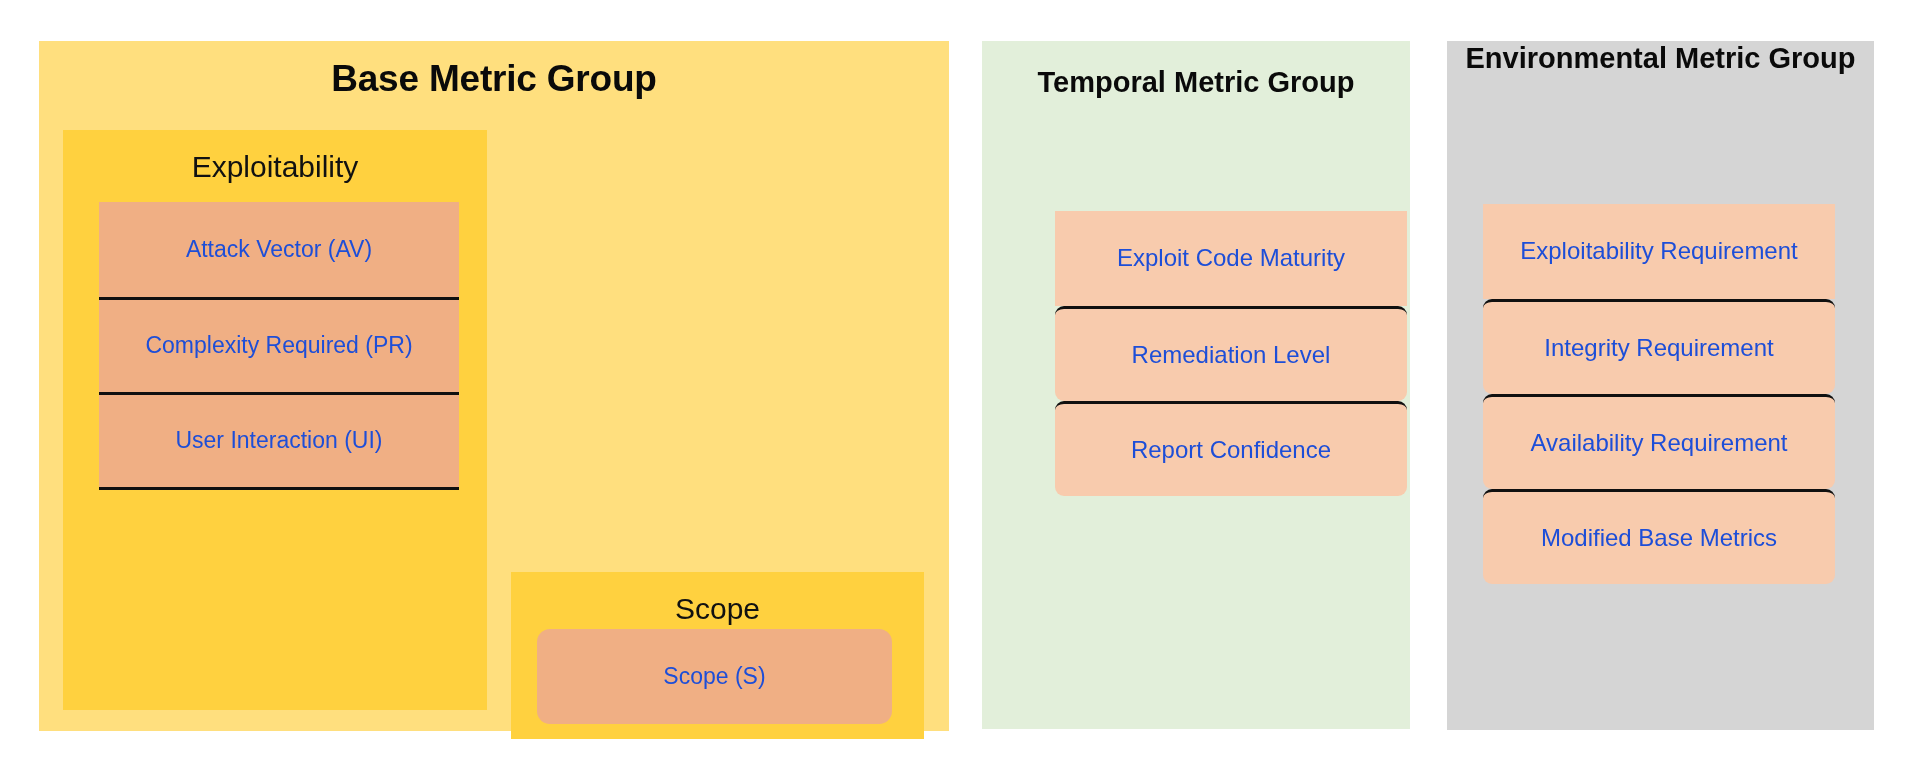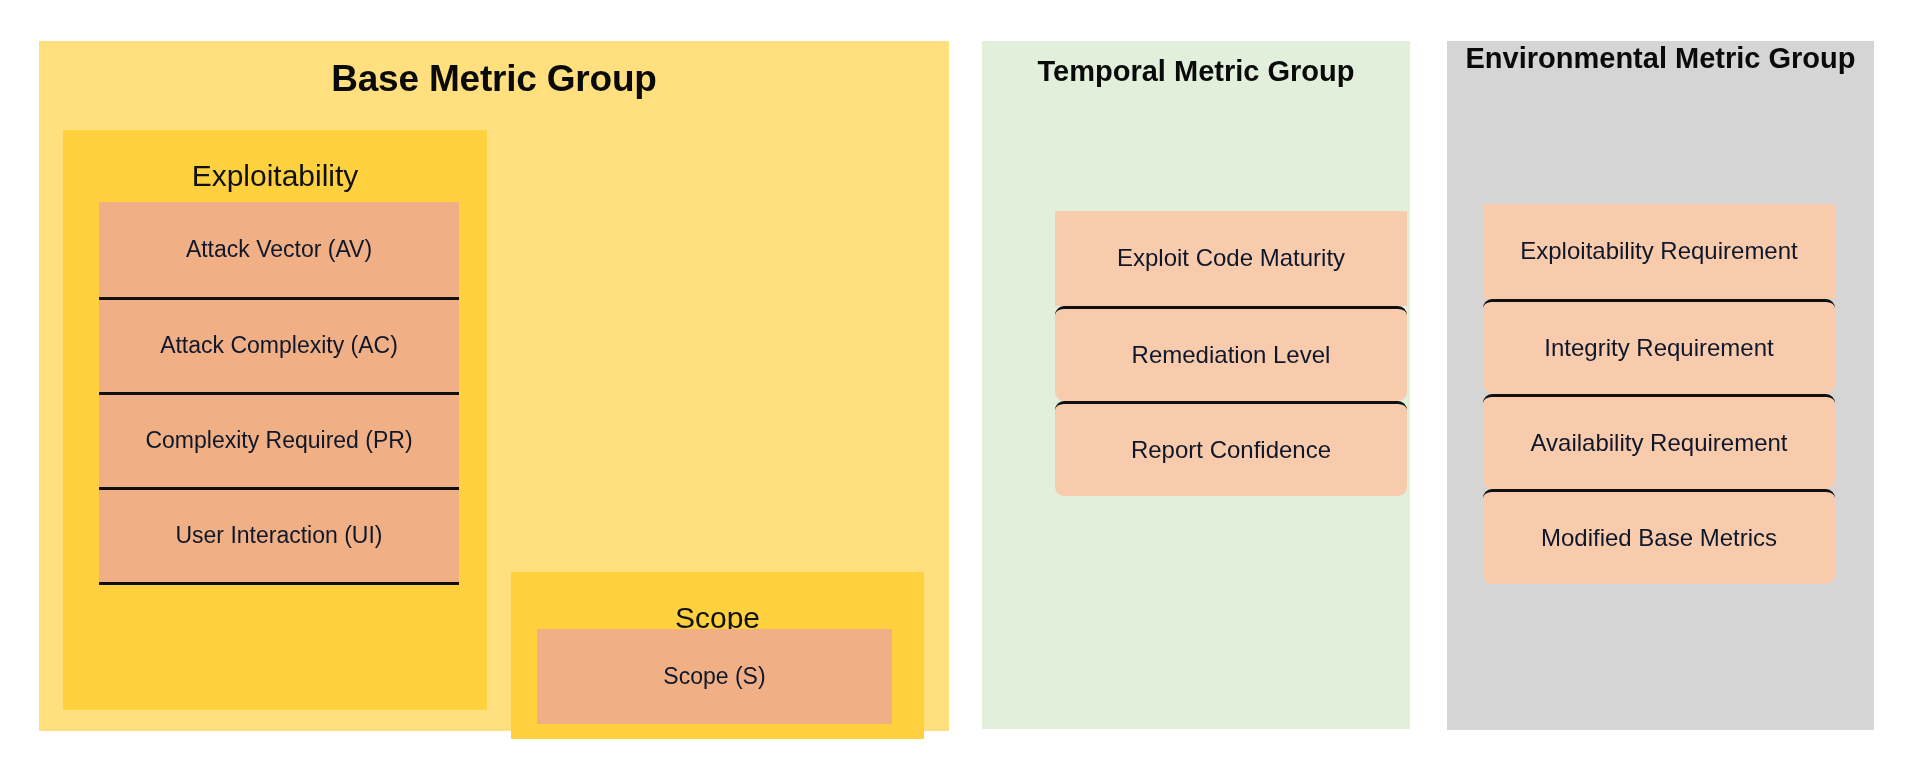--- a/index.html
+++ b/index.html
@@ -51,38 +51,38 @@
     padding: 0 12px;
     box-sizing: border-box;
   }
   .group-panel.base .group-title {
     font-size: 37px;
     margin-top: 16px;
     letter-spacing: -0.2px;
   }
   .group-panel.temporal .group-title {
     font-size: 29px;
-    margin-top: 13px;
+    margin-top: 24px;
   }
   .group-panel.environmental .group-title {
     font-size: 29px;
   }
 
   
   .subpanel {
     position: absolute;
     background: #FFD13F;
     box-sizing: border-box;
   }
   .subpanel-title {
     text-align: center;
     font-size: 30px;
     color: #111111;
     line-height: 1.1;
-    padding-top: 29px;
+    padding-top: 20px;
   }
 
   .subpanel.exploitability {
     left: 24px;  top: 89px;
     width: 424px; height: 580px;
   }
   .subpanel.impact {
     left: 472px; top: 89px;
     width: 413px; height: 425px;
   }
@@ -94,21 +94,21 @@
   
   .item-stack {
     position: absolute;
   }
   .metric-item {
     box-sizing: border-box;
     display: flex;
     align-items: center;
     justify-content: center;
     text-align: center;
-    color: #0f172a;
+    color: #1d4ed8;
     line-height: 1.18;
     padding: 0 8px;
   }
   
   .item-stack.base-items .metric-item {
     background: #F0AF84;
     font-size: 23px;
     height: 95px;
   }
   .item-stack.base-items .metric-item + .metric-item {
@@ -135,21 +135,21 @@
     width: 360px;
   }
   .stack-impact {
     left: 28px; top: 72px;
     width: 355px;
   }
   .stack-scope {
     left: 26px; top: 57px;
     width: 355px;
   }
-  .stack-scope .metric-item { height: 93px; }
+  .stack-scope .metric-item { height: 93px; border-radius: 13px; }
 
   .stack-temporal {
     left: 37px; top: 170px;
     width: 352px;
     padding-left: 36px;
   }
   .stack-environmental {
     left: 36px; top: 163px;
     width: 352px;
   }
@@ -159,21 +159,20 @@
 
 <div class="canvas">
 
   <div class="group-panel base">
     <div class="group-title">Base Metric Group</div>
 
     <div class="subpanel exploitability">
       <div class="subpanel-title">Exploitability</div>
       <div class="item-stack base-items with-bottom-rule stack-exploitability">
         <div class="metric-item">Attack Vector (AV)</div>
-        <div class="metric-item">Attack Complexity (AC)</div>
         <div class="metric-item">Complexity Required (PR)</div>
         <div class="metric-item">User Interaction (UI)</div>
       </div>
     </div>
 
 
     <div class="subpanel scope">
       <div class="subpanel-title">Scope</div>
       <div class="item-stack base-items stack-scope">
         <div class="metric-item">Scope (S)</div>

